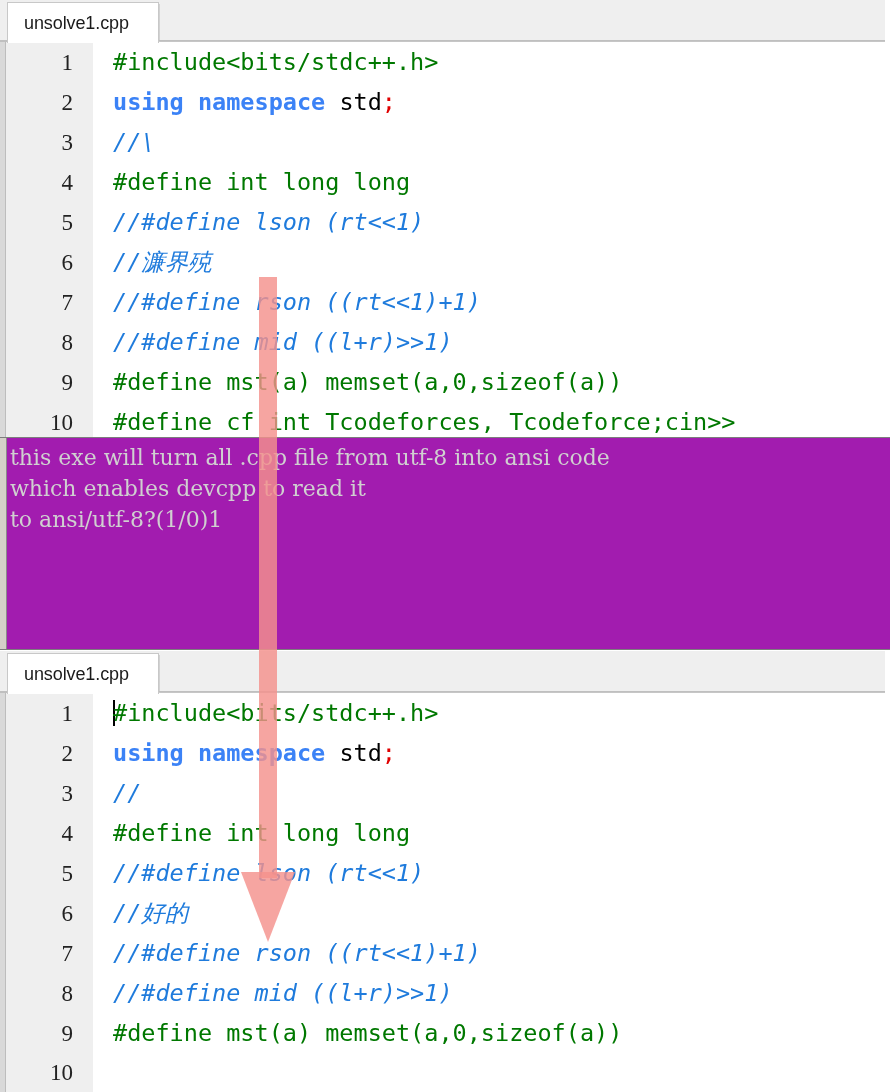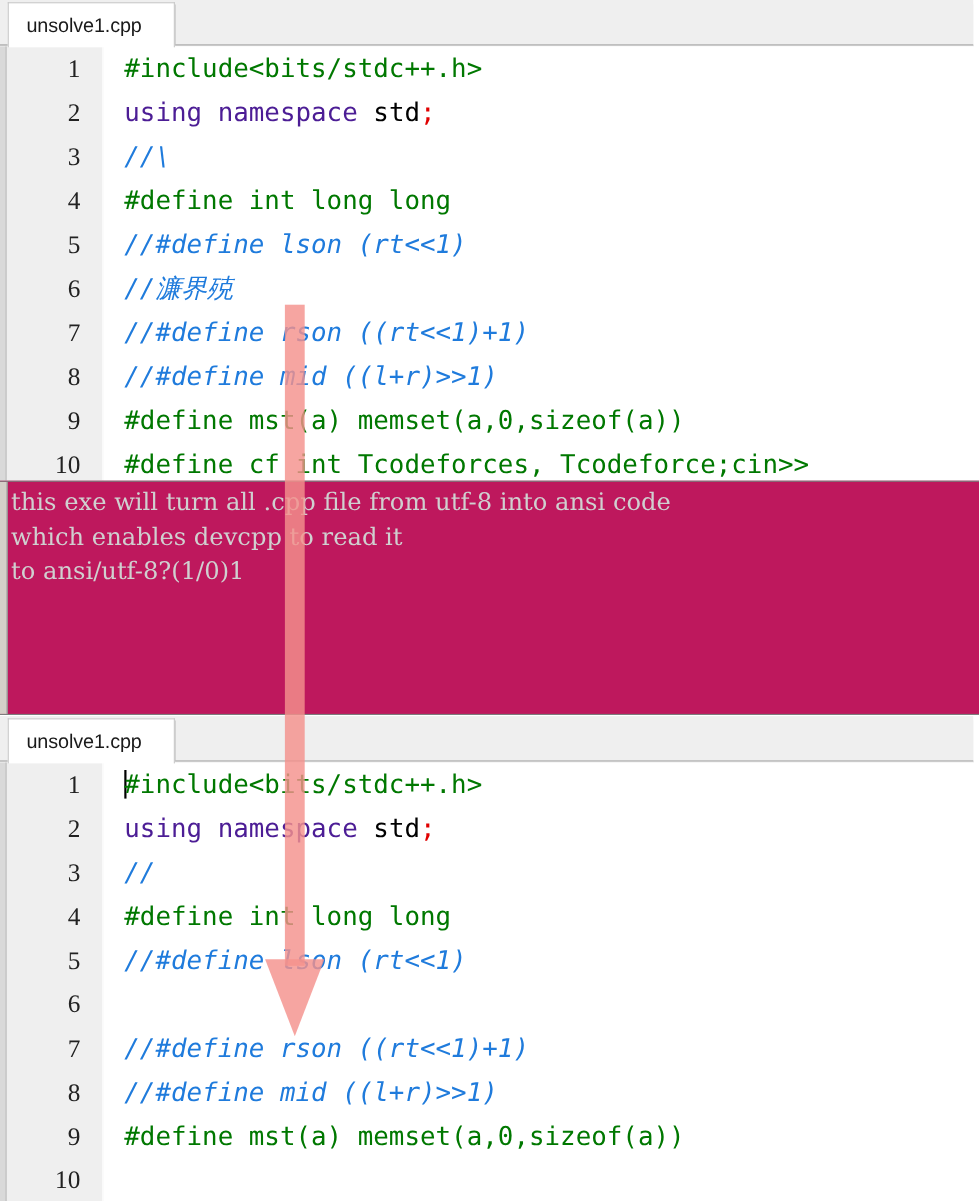--- a/index.html
+++ b/index.html
@@ -119,21 +119,21 @@
     padding-left: 20px;
     font-family: "DejaVu Sans Mono", monospace;
     font-size: 23.5px;
     letter-spacing: 0px;
     color: #000000;
     white-space: pre;
   }
 
   
   .t-pp      { color: #007800; }            
-  .t-kw      { color: #4c1d95; font-weight: normal; }
+  .t-kw      { color: #3b82f6; font-weight: bold; }
   .t-id      { color: #000000; }
   .t-semi    { color: #e00000; }
   .t-cmt     { color: #1f7bdc; font-style: italic; }
   .t-cjk     { color: #1f7bdc; font-style: italic;
                font-family: Liberation Sans, sans-serif; }
 
   
   .caret {
     display: inline-block;
     width: 2px;
@@ -141,21 +141,21 @@
     background: #000000;
     vertical-align: -5px;
     margin-right: -2px;
   }
 
   
   .console {
     position: absolute;
     left: 0;
     width: 890px;
-    background: #be185d;
+    background: #a21caf;
     box-sizing: border-box;
     border-top: 1px solid #7d7d7d;
     border-bottom: 1px solid #7d7d7d;
     overflow: hidden;
   }
   .console-rail {
     position: absolute;
     left: 0; top: 0; bottom: 0;
     width: 7px;
     background: #d4d0c8;
@@ -291,20 +291,21 @@
         <div class="code-row">
           <div class="ln">4</div>
           <div class="src"><span class="t-pp">#define int long long</span></div>
         </div>
         <div class="code-row">
           <div class="ln">5</div>
           <div class="src"><span class="t-cmt">//#define lson (rt&lt;&lt;1)</span></div>
         </div>
         <div class="code-row">
           <div class="ln">6</div>
+          <div class="src"><span class="t-cmt">//</span><span class="t-cjk">好的</span></div>
         </div>
         <div class="code-row">
           <div class="ln">7</div>
           <div class="src"><span class="t-cmt">//#define rson ((rt&lt;&lt;1)+1)</span></div>
         </div>
         <div class="code-row">
           <div class="ln">8</div>
           <div class="src"><span class="t-cmt">//#define mid ((l+r)&gt;&gt;1)</span></div>
         </div>
         <div class="code-row">

